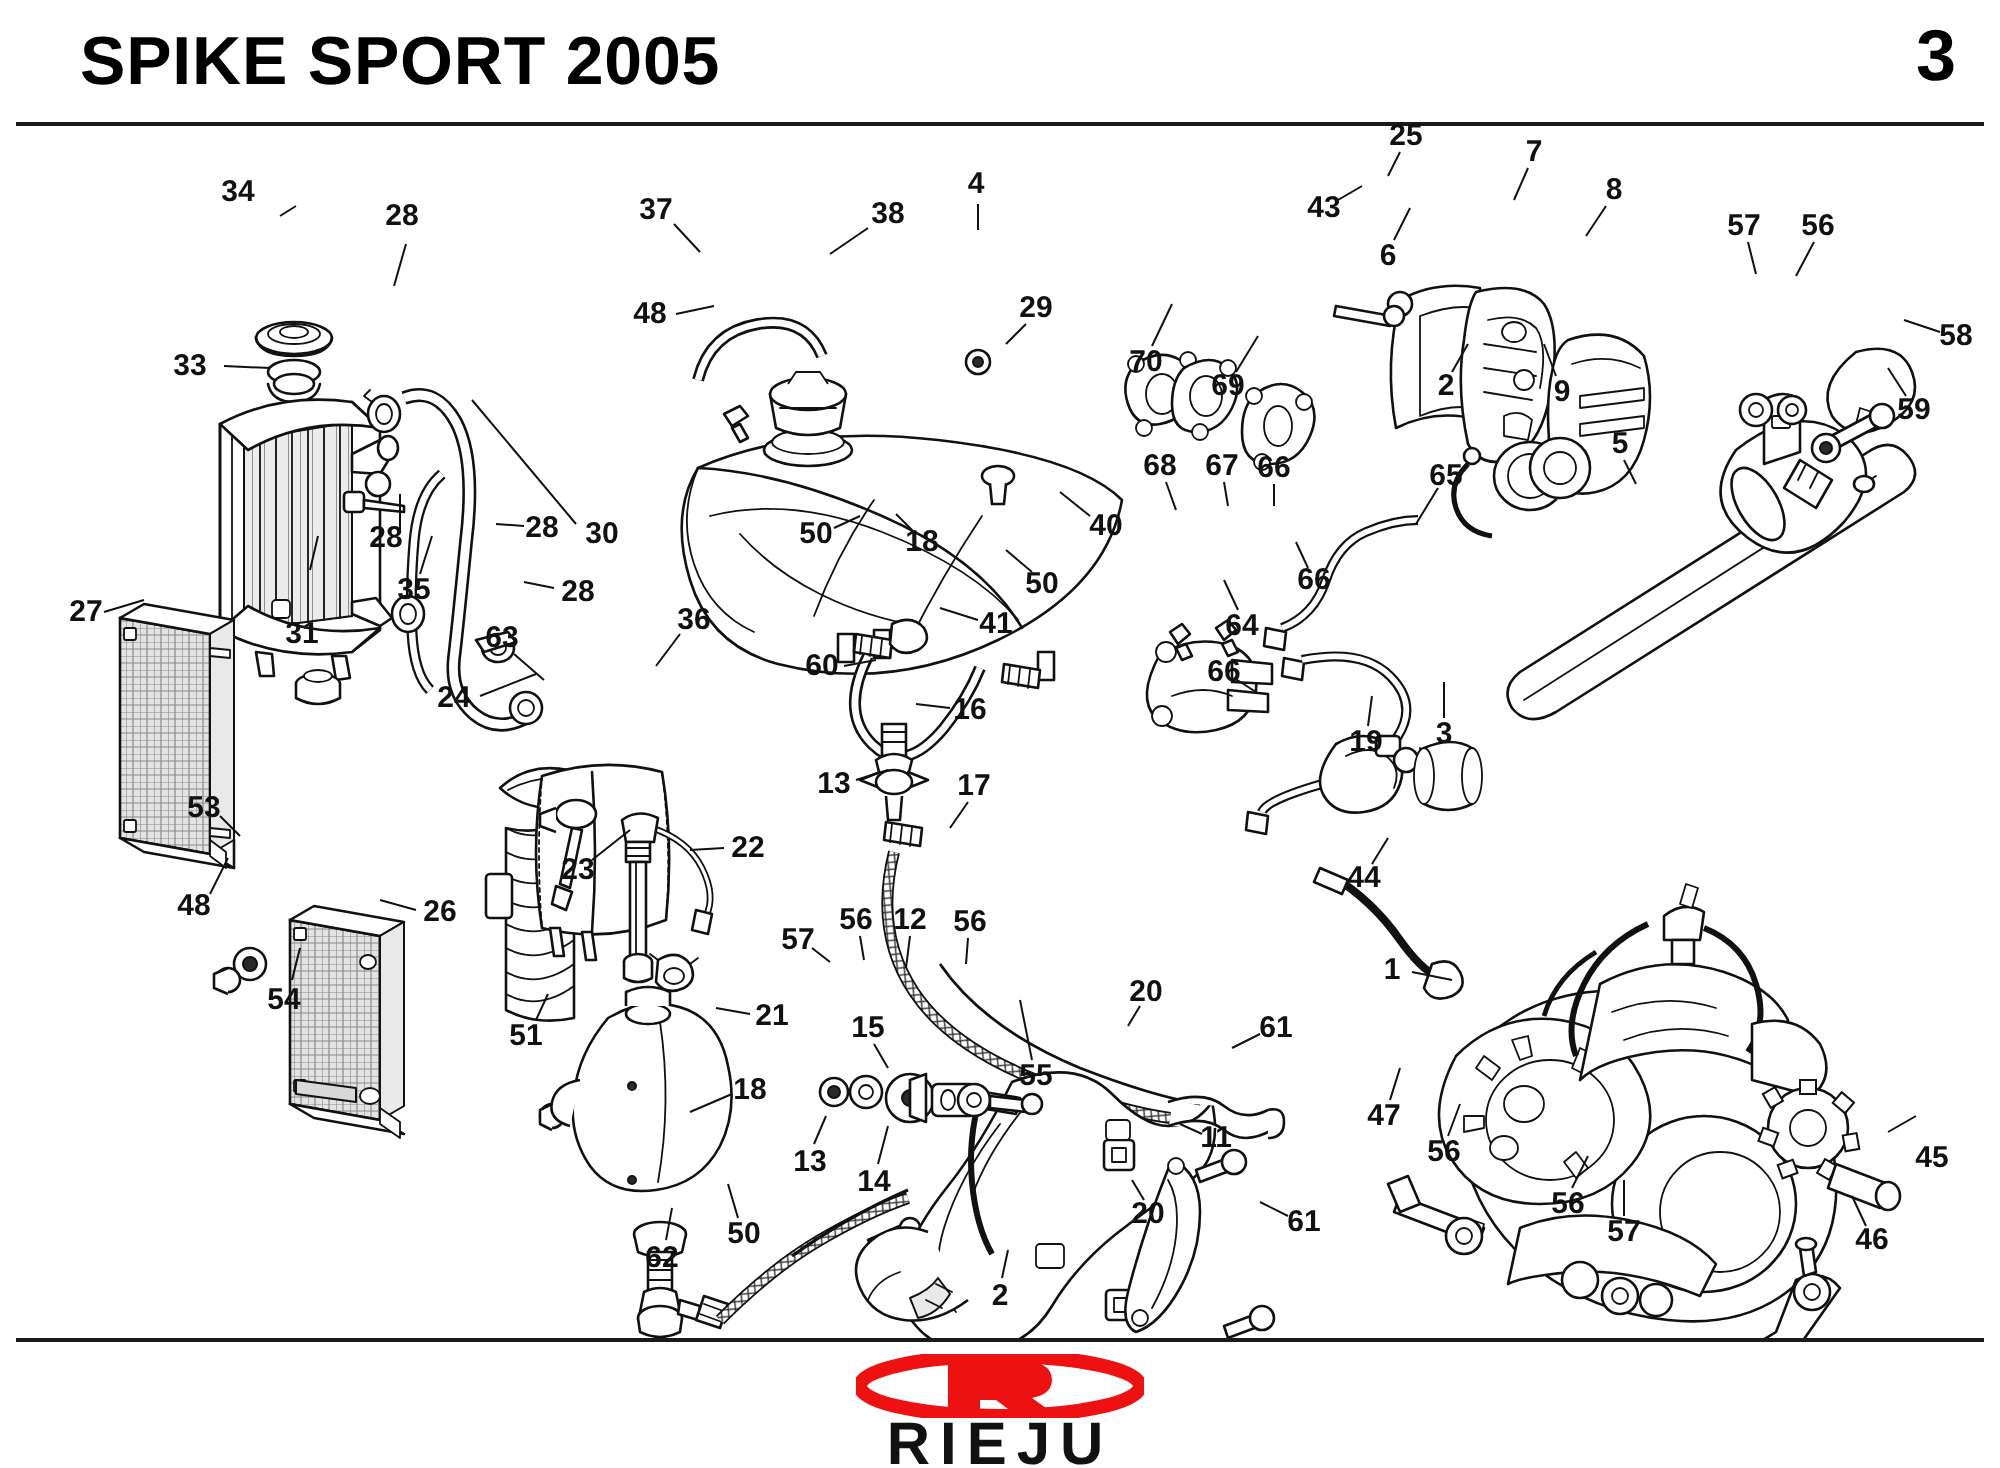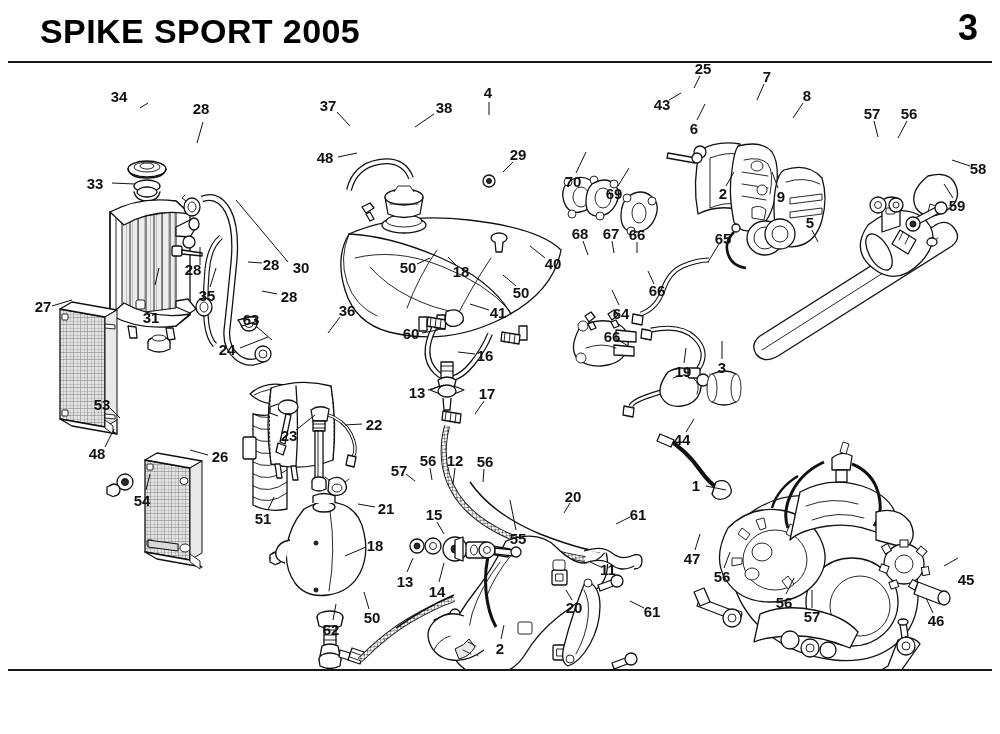--- a/index.html
+++ b/index.html
@@ -767,14 +767,24 @@
         <div class="callout" style="left: 692px; top: 496px;">47</div>
         <div class="callout" style="left: 722px; top: 514px;">56</div>
         <div class="callout" style="left: 784px; top: 540px;">56</div>
         <div class="callout" style="left: 812px; top: 554px;">57</div>
         <div class="callout" style="left: 966px; top: 493px; margin-top: 24px;">45</div>
         <div class="callout" style="left: 936px; top: 558px;">46</div>
       </div>
   </div>
 
   <div id="rule-bottom"></div>
+  <div id="footer">
+    <div id="logo-wrap">
+      <svg id="logo-mark" viewBox="0 0 144 32" xmlns="http://www.w3.org/2000/svg">
+        <ellipse cx="72" cy="16" rx="70" ry="15" fill="none" stroke="#ee1111" stroke-width="7"></ellipse>
+        <path d="M46 3 h34 q18 0 18 10 q0 7 -10 9 l14 10 h-20 l-12 -9 h-8 v9 h-16 Z
+                 M62 10 h16 q5 0 5 3 q0 3 -5 3 h-16 Z" fill="#ee1111"></path>
+      </svg>
+      <div id="logo-word">RIEJU</div>
+    </div>
+  </div>
 
 </div>
 
 </body></html>

